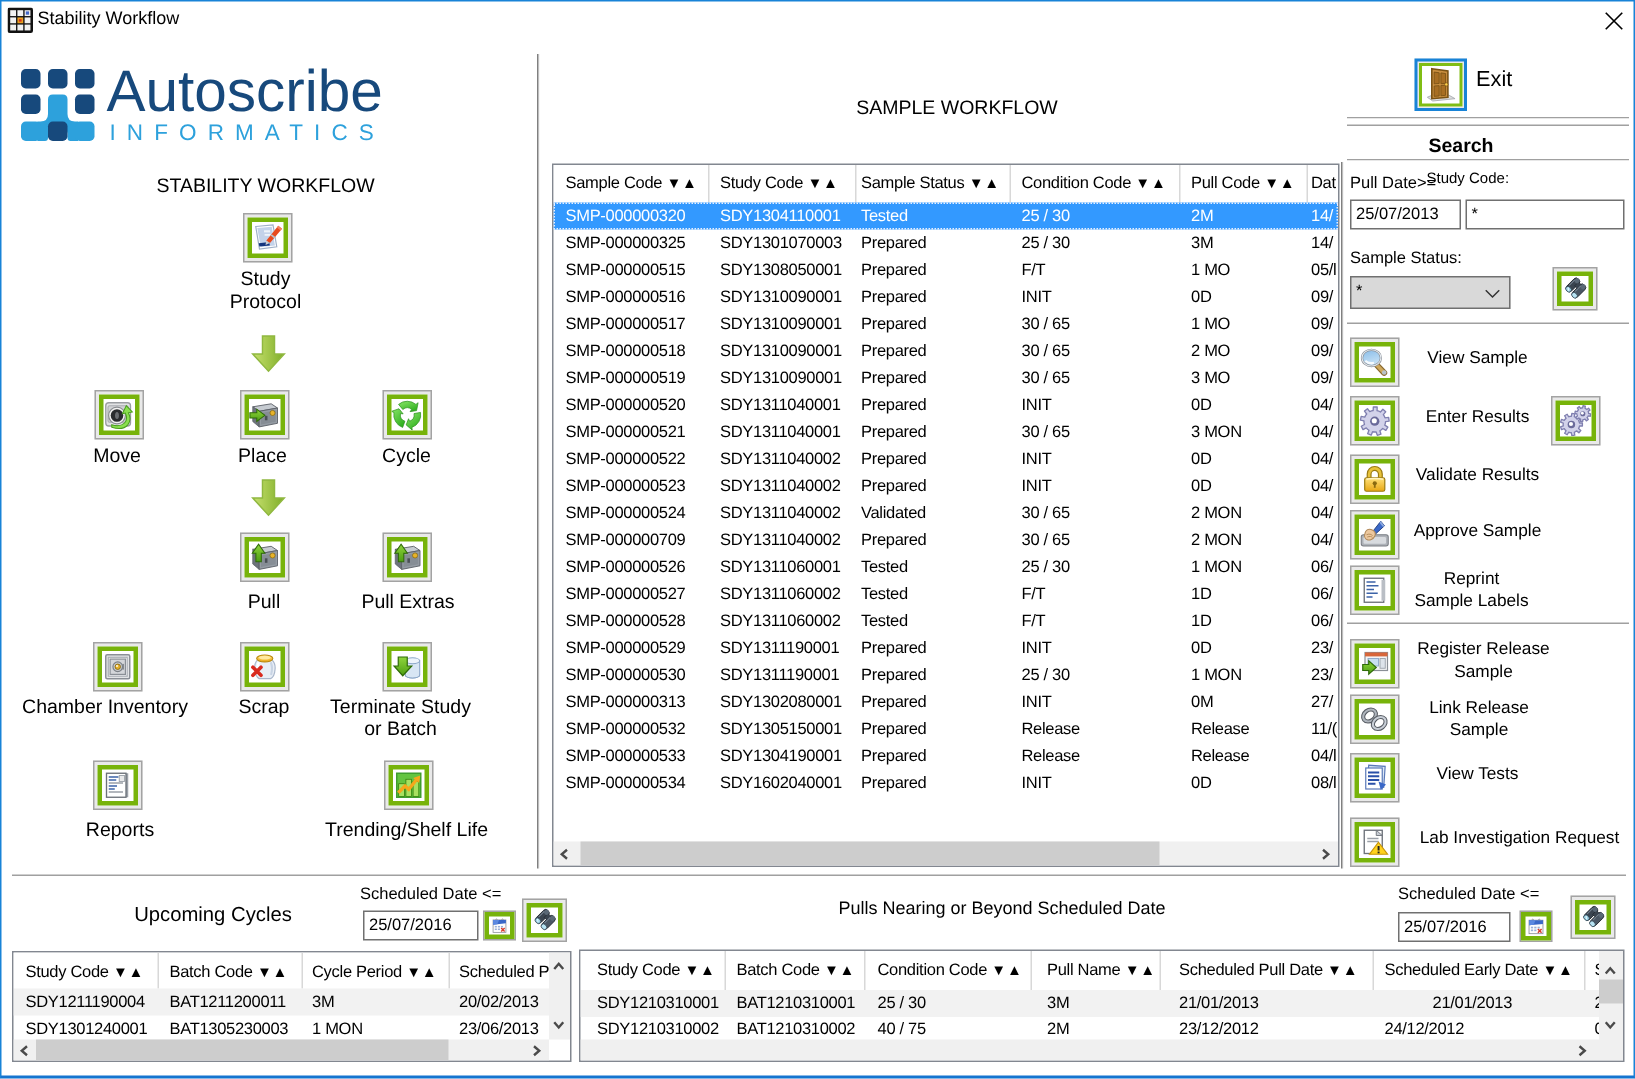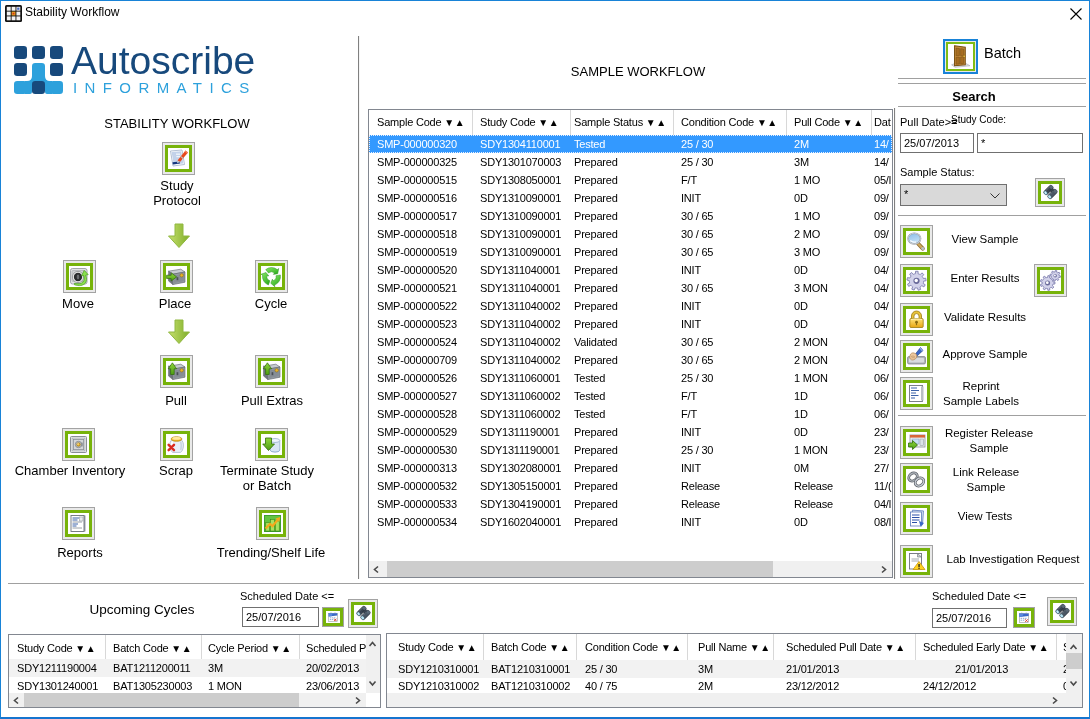--- a/index.html
+++ b/index.html
@@ -468,21 +468,21 @@
       <div class="g" style="border-width:2px">
         <svg viewBox="0 0 21 21" width="21" height="21">
           <path d="M3 17.5 L7 15.8 L15 16.3 L18.5 18.3 L6 19.6 Z" fill="#dcdddf" stroke="#a8abaf" stroke-width="0.5"></path>
           <path d="M5.5 1.5 L14.5 2.8 L14.5 17.5 L5.5 18.3 Z" fill="#c98e3f" stroke="#7a5214" stroke-width="0.9"></path>
           <path d="M6.8 3.4 L9.6 3.8 L9.6 9.8 L6.8 10 Z M10.6 3.9 L13.2 4.2 L13.2 9.7 L10.6 9.9 Z" fill="#a86e22" stroke="#7a5214" stroke-width="0.5"></path>
           <path d="M6.8 11.2 L9.6 11 L9.6 16.8 L6.8 17 Z M10.6 10.9 L13.2 10.8 L13.2 16.4 L10.6 16.7 Z" fill="#a86e22" stroke="#7a5214" stroke-width="0.5"></path>
           <circle cx="13.6" cy="10.3" r="0.9" fill="#ffd24a" stroke="#7a5214" stroke-width="0.4"></circle>
         </svg>
       </div>
     </div>
-<div class="ab" style="left:983px;top:44px;font-size:14.5px">Batch</div>
+<div class="ab" style="left:983px;top:44px;font-size:14.5px">Exit</div>
 <div class="vgroove" style="left:893px;top:107px;height:471px"></div>
 <div class="groove" style="left:897px;top:77px;width:188px"></div>
 <div class="groove" style="left:897px;top:82px;width:188px"></div>
 <div class="ab" style="left:973px;top:88px;font-weight:bold;font-size:13px;transform:translateX(-50%)">Search</div>
 <div class="groove" style="left:897px;top:105px;width:188px"></div>
 <div class="ab" style="left:899px;top:115px;font-size:11px">Pull Date&gt;=</div>
 <div class="ab" style="left:950px;top:113px;font-size:10px">Study Code:</div>
 <div class="inp" style="left:899px;top:132px;width:74px;height:20px">25/07/2013</div>
 <div class="inp" style="left:976px;top:132px;width:106px;height:20px">*</div>
 <div class="ab" style="left:899px;top:165px;font-size:11px">Sample Status:</div>
@@ -717,20 +717,21 @@
 <div class="sbh" style="left:0;right:14px;bottom:0;height:14px">
         <svg class="ab" style="left:3px;top:3px" width="9" height="9" viewBox="0 0 9 9">
           <path d="M6 1.5 L2.5 4.5 L6 7.5" stroke="#4a4a4a" stroke-width="1.6" fill="none"></path>
         </svg>
         <div class="thumb" style="left:15px;top:0;width:275px;height:14px"></div>
         <svg class="ab" style="right:4px;top:3px" width="9" height="9" viewBox="0 0 9 9">
           <path d="M3 1.5 L6.5 4.5 L3 7.5" stroke="#4a4a4a" stroke-width="1.6" fill="none"></path>
         </svg>
       </div>
     </div>
+<div class="hd" style="left:667px;top:597px;font-size:12px">Pulls Nearing or Beyond Scheduled Date</div>
 <div class="ab" style="left:931px;top:589px;font-size:11px">Scheduled Date &lt;=</div>
 <div class="inp" style="left:931px;top:607px;width:75px;height:20px">25/07/2016</div>
 <div class="ib" style="left:1012px;top:606px;width:22px;height:21px;border:1px solid #a3a3a3;padding:0px">
       <div class="g" style="border-color:#77b30a">
         <svg viewBox="0 0 21 21" width="21" height="21">
           <rect x="3" y="4" width="15" height="14.5" fill="#fdfdfd" stroke="#8a8f96" stroke-width="0.9"></rect>
           <path d="M3 4 L18 4 L18 8 L3 9.5 Z" fill="#3a68c8"></path>
           <path d="M3 4 L10 4 L8 9 L3 9.5 Z" fill="#5a88e0"></path>
           <g stroke="#8a8f96" stroke-width="0.9" fill="none">
             <path d="M6 4 C6 2.5 8 2.5 8 4 M13 4 C13 2.5 15 2.5 15 4"></path>

